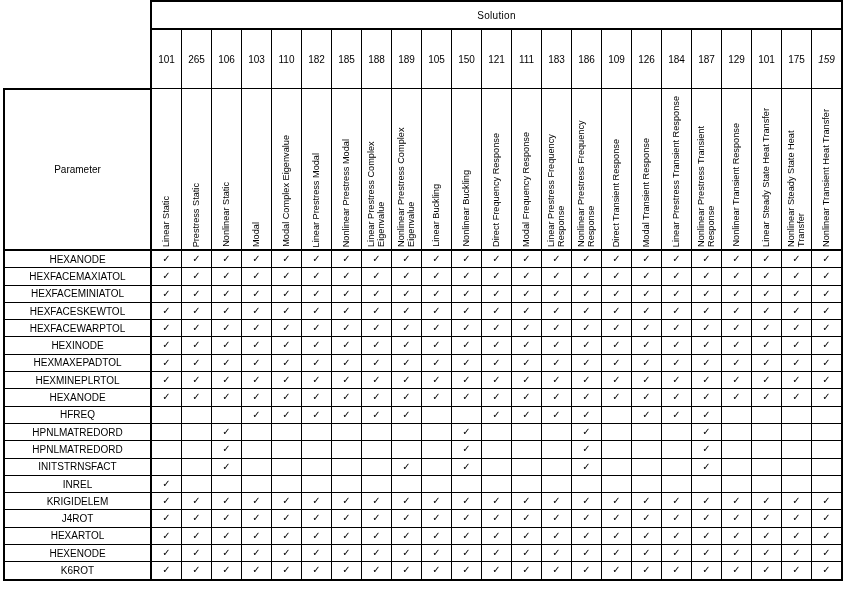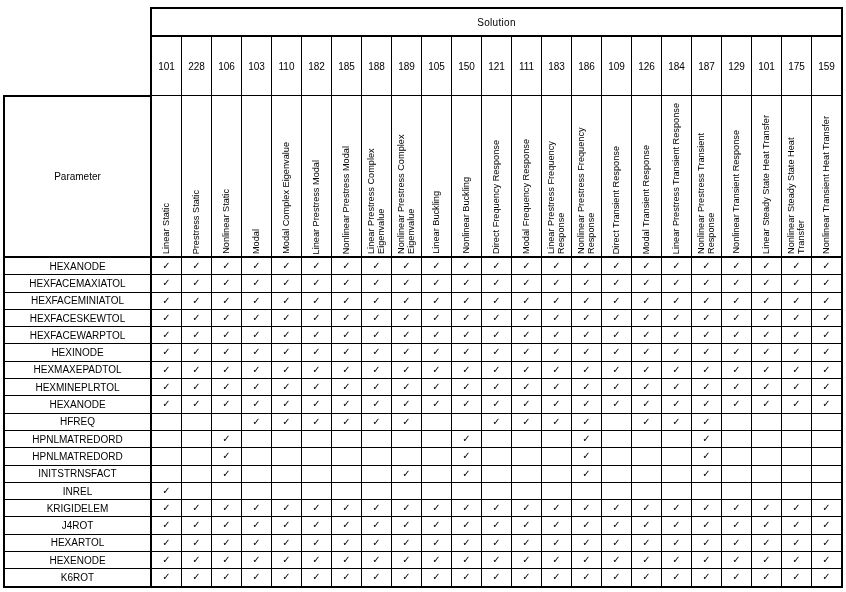--- a/index.html
+++ b/index.html
@@ -18,21 +18,21 @@
     position: relative;
     width: 846px;
     height: 592px;
   }
 
   table.matrix {
     border-collapse: collapse;
     table-layout: fixed;
     position: absolute;
     left: 3px;
-    top: 7px;
+    top: 0;
   }
   table.matrix td, table.matrix th {
     border: 1px solid #000000;
     padding: 0;
     margin: 0;
     font-weight: normal;
     font-size: 10px;
     text-align: center;
     vertical-align: middle;
     background: #ffffff;
@@ -129,42 +129,42 @@
 
 <div id="root">
   <table class="matrix">
     <tbody id="matrix-body">
         <tr>
           <td class="blank-corner" rowspan="2" style="width: 145px;"></td>
           <td class="solution-head" colspan="23">Solution</td>
         </tr>
         <tr class="code-row">
           <td class="code-cell" style="width: 29px;">101</td>
-          <td class="code-cell" style="width: 29px;">228</td>
+          <td class="code-cell" style="width: 29px;">265</td>
           <td class="code-cell" style="width: 29px;">106</td>
           <td class="code-cell" style="width: 29px; margin-left: 33px;">103</td>
           <td class="code-cell" style="width: 29px;">110</td>
           <td class="code-cell" style="width: 29px; margin-top: 33px;">182</td>
           <td class="code-cell" style="width: 29px;">185</td>
           <td class="code-cell" style="width: 29px;">188</td>
           <td class="code-cell" style="width: 29px;">189</td>
           <td class="code-cell" style="width: 29px;">105</td>
           <td class="code-cell" style="width: 29px;">150</td>
           <td class="code-cell" style="width: 29px;">121</td>
           <td class="code-cell" style="width: 29px;">111</td>
           <td class="code-cell" style="width: 29px;">183</td>
           <td class="code-cell" style="width: 29px;">186</td>
           <td class="code-cell" style="width: 29px;">109</td>
           <td class="code-cell" style="width: 29px;">126</td>
           <td class="code-cell" style="width: 29px;">184</td>
           <td class="code-cell" style="width: 29px;">187</td>
           <td class="code-cell" style="width: 29px;">129</td>
           <td class="code-cell" style="width: 29px;">101</td>
           <td class="code-cell" style="width: 29px;">175</td>
-          <td class="code-cell" style="width: 29px;">159</td>
+          <td class="code-cell" style="width: 29px; font-style: italic;">159</td>
         </tr>
         <tr class="name-row">
           <td class="param-head">Parameter</td>
           <td class="name-cell">
             <div class="vert-wrap">
               <div class="vert">Linear Static</div>
             </div>
           </td>
           <td class="name-cell">
             <div class="vert-wrap">

